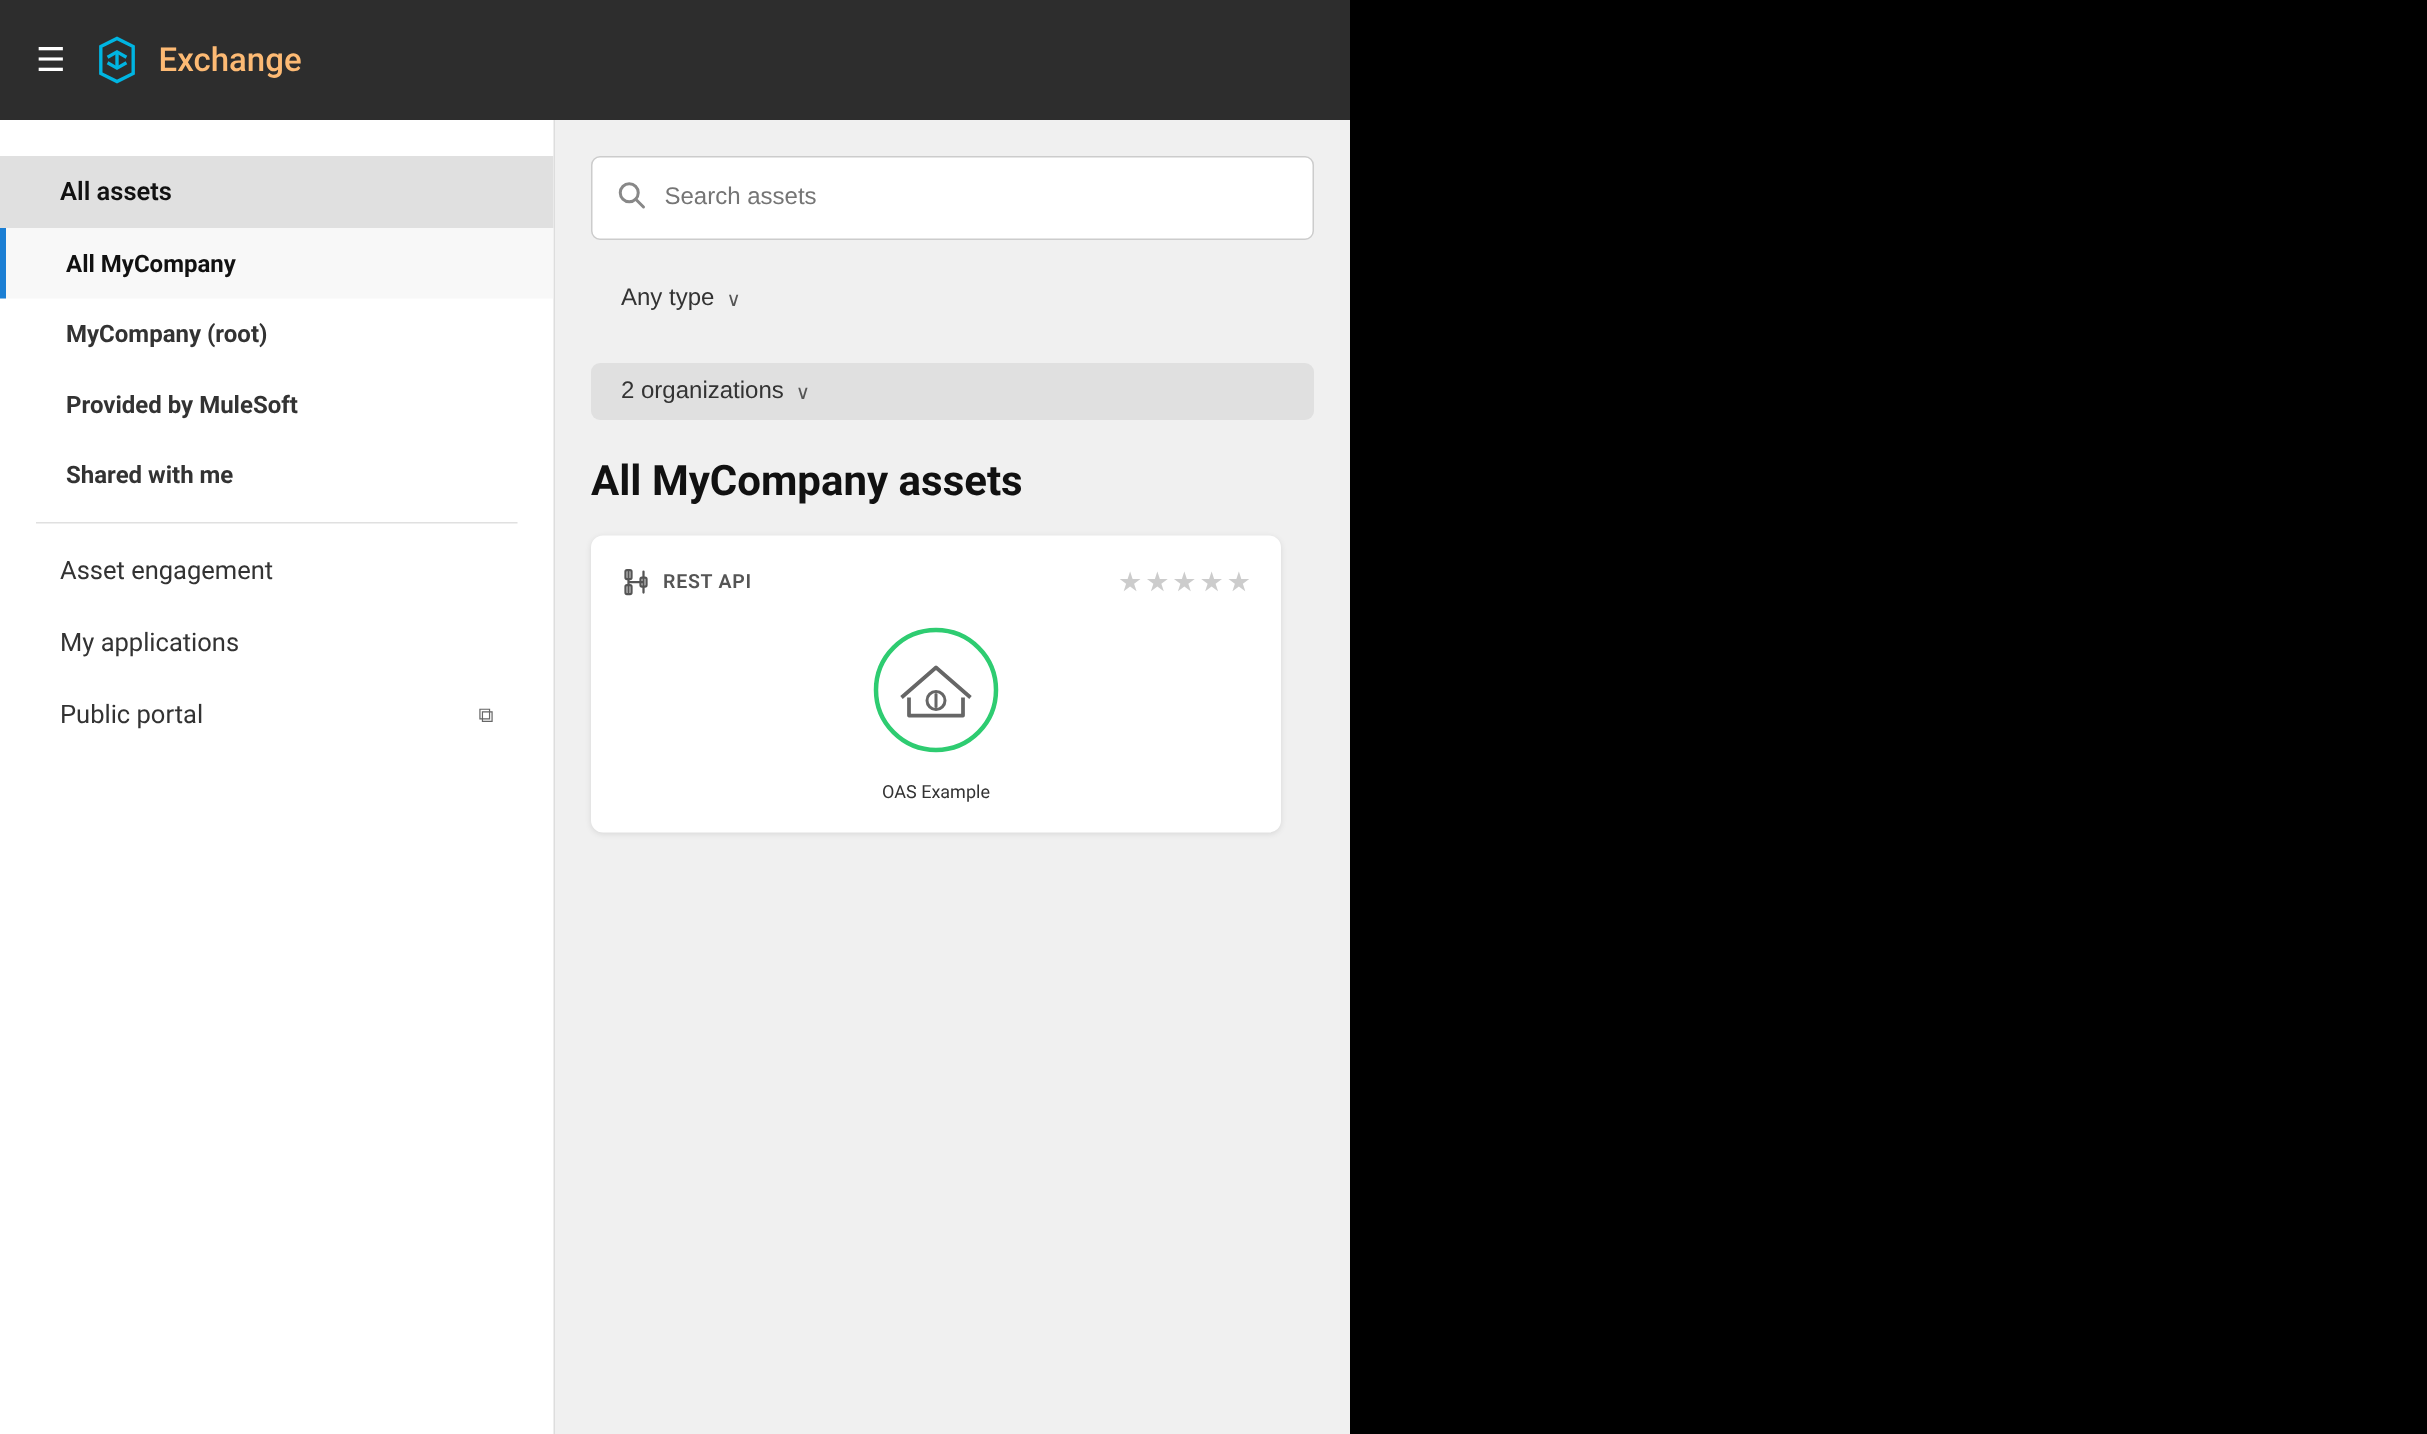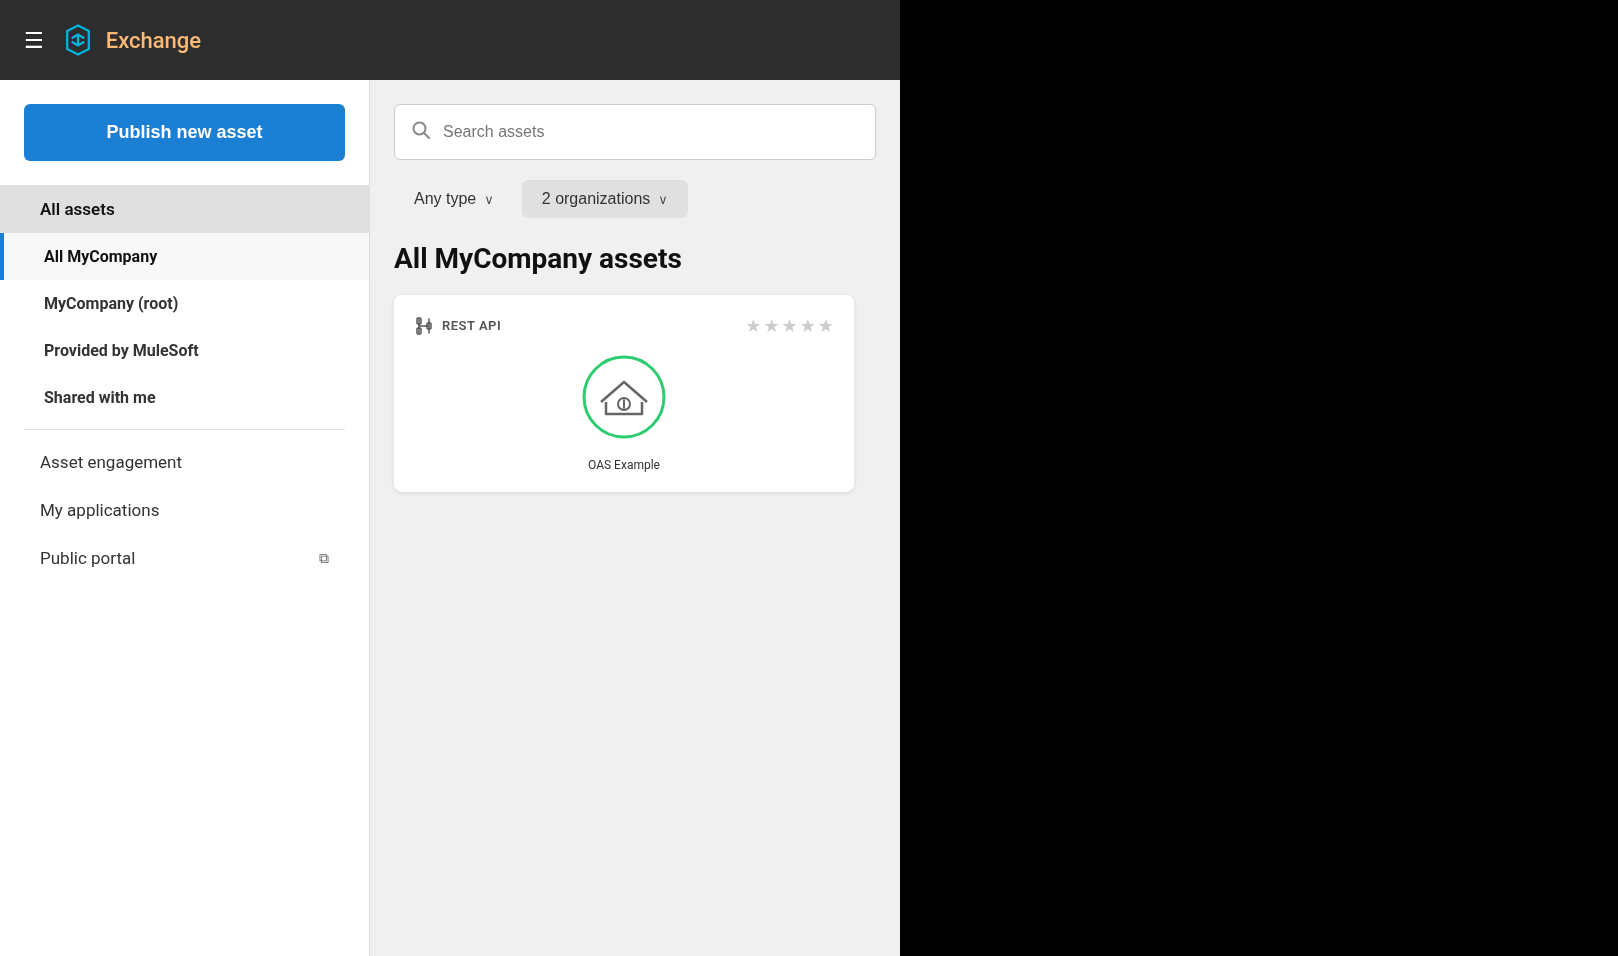--- a/index.html
+++ b/index.html
@@ -161,22 +161,23 @@
       outline: none;
       font-size: 16px;
       color: #aaa;
       width: 100%;
       background: transparent;
     }
 
     
     .filters-row {
       display: flex;
-      gap: 8px;
+      gap: 24px;
       margin-bottom: 24px;
+      flex-direction: column;
     }
 
     .filter-btn {
       padding: 10px 20px;
       border: none;
       border-radius: 6px;
       font-size: 16px;
       cursor: pointer;
       display: flex;
       align-items: center;
@@ -279,21 +280,20 @@
       <path d="M13 22 L20 26 L27 22" stroke="#00b5e2" stroke-width="2.5" fill="none"></path>
       <line x1="20" y1="14" x2="20" y2="26" stroke="#00b5e2" stroke-width="2.5"></line>
     </svg>
     <span class="app-title">Exchange</span>
   </div>
 </div>
 
 <div class="main-container">
 
   <div class="sidebar">
-    <button class="publish-btn">Publish new asset</button>
 
     
     <div class="sidebar-item active-parent">
       <span>All assets</span>
     </div>
 
     
     <div class="sidebar-item indented active-child">
       <span>All MyCompany</span>
     </div>

